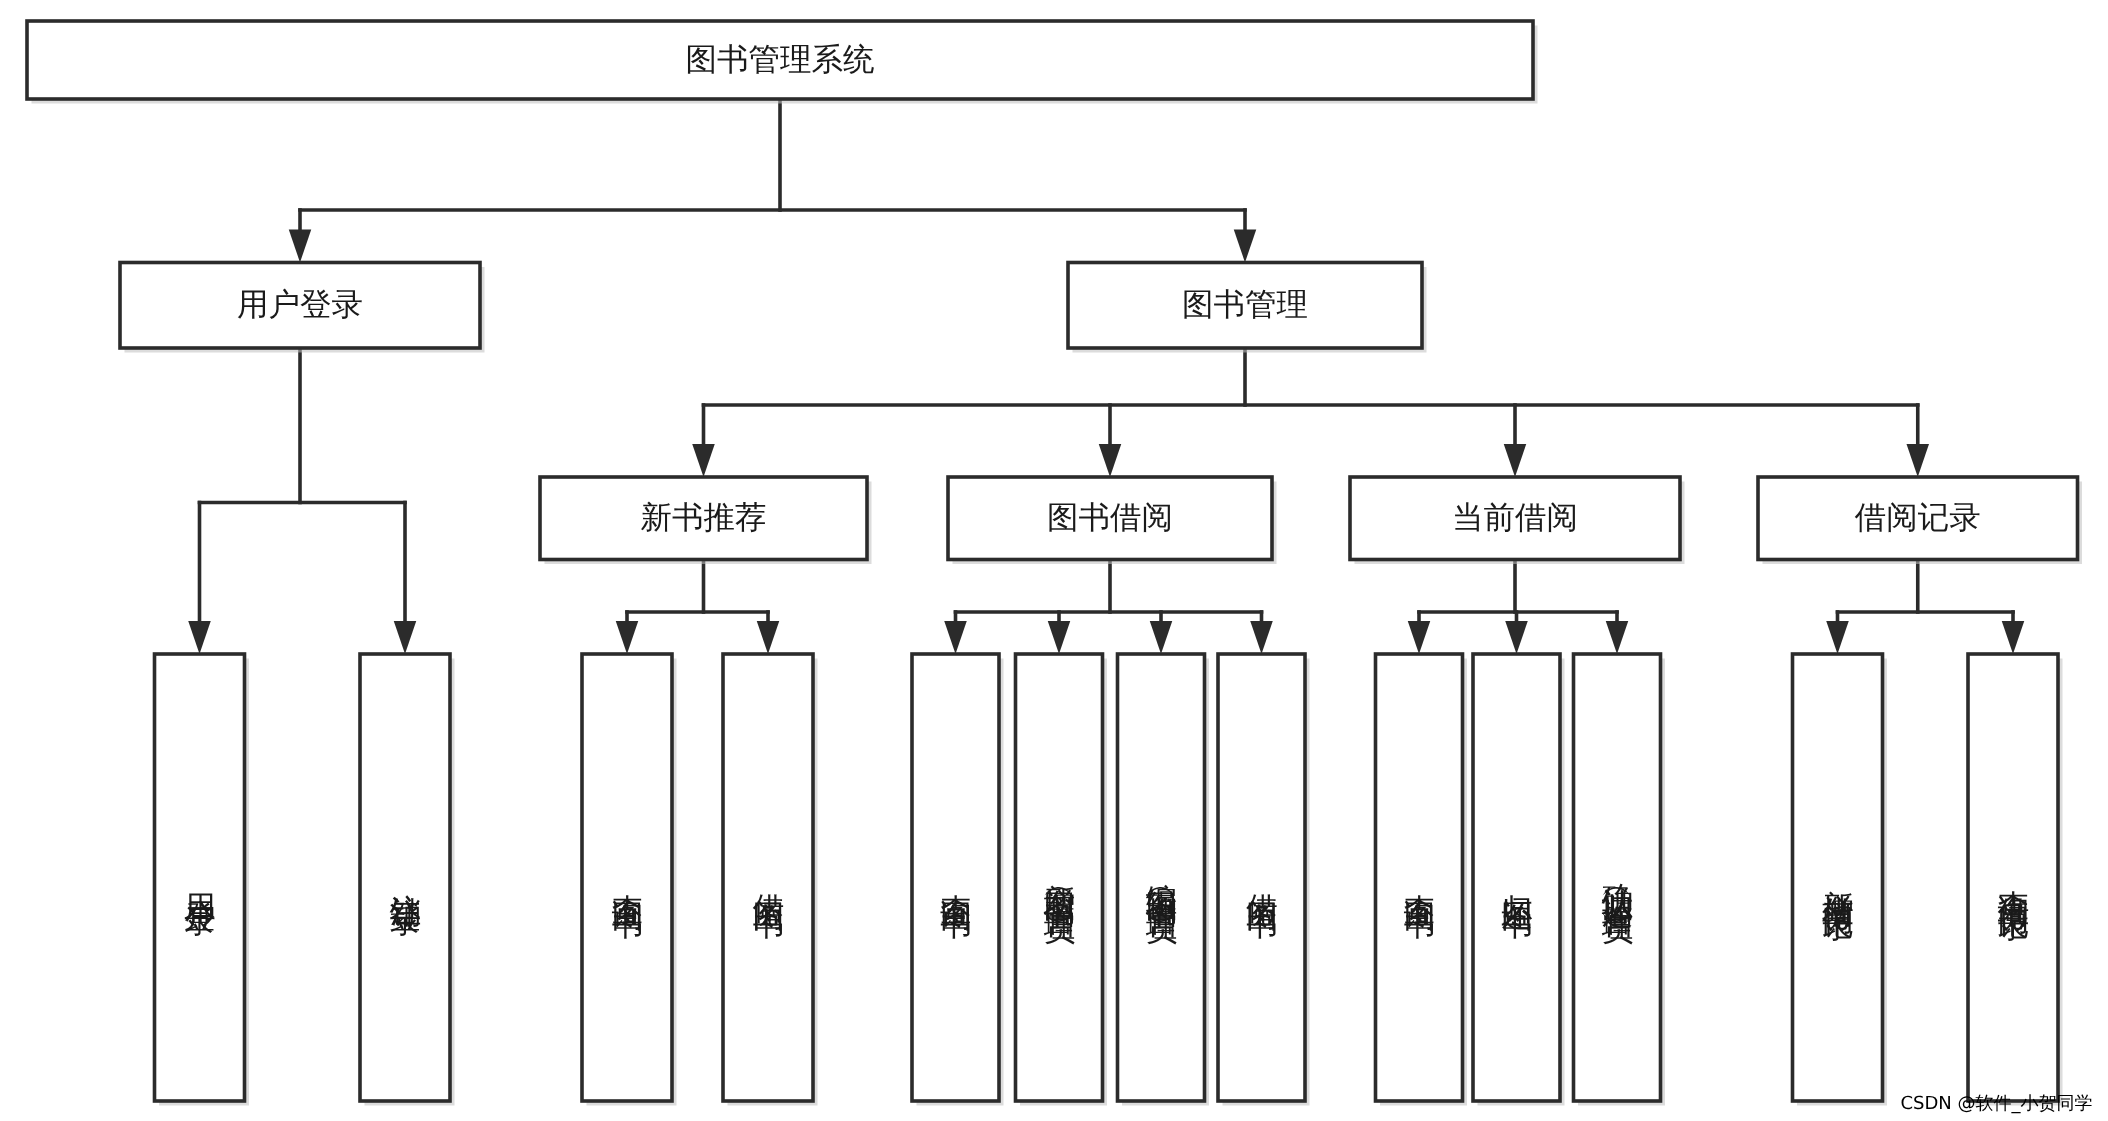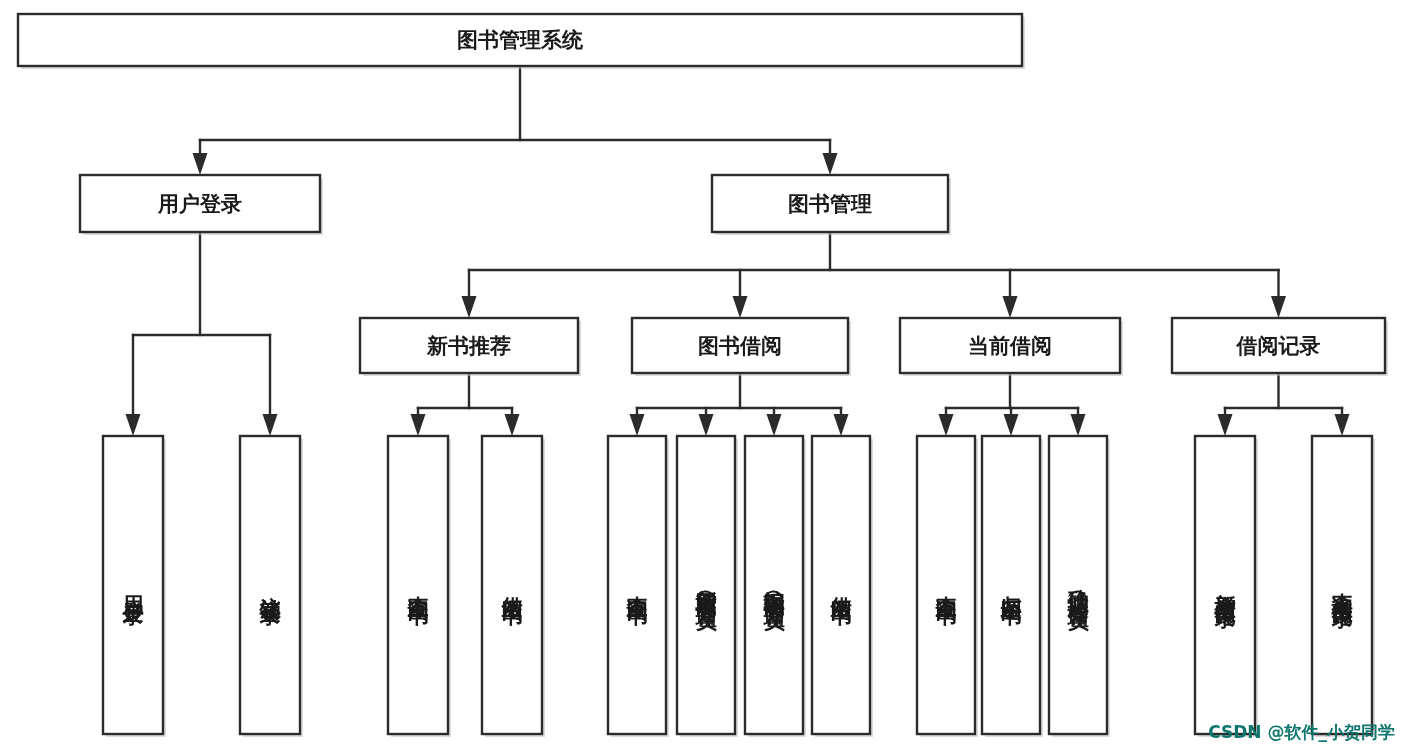--- a/index.html
+++ b/index.html
@@ -12,21 +12,20 @@
     width: 1405px;
     height: 747px;
     overflow: hidden;
     font-family: "DejaVu Sans", "Liberation Sans", sans-serif;
   }
   #diagram-root {
     position: relative;
     width: 1405px;
     height: 747px;
     background: #ffffff;
-    font-weight: bold;
   }
   svg.diagram-canvas {
     position: absolute;
     left: 0;
     top: 0;
     width: 1405px;
     height: 747px;
     display: block;
   }
   .node-box {
@@ -70,22 +69,22 @@
     text-align: center;
     white-space: nowrap;
     pointer-events: none;
     user-select: none;
   }
   .watermark {
     position: absolute;
     right: 10px;
     bottom: 3px;
     font-family: "DejaVu Sans", "Liberation Sans", sans-serif;
-    font-size: 17px;
-    color: #0f766e;
+    font-size: 12px;
+    color: #000000;
     white-space: nowrap;
     user-select: none;
   }
 </style>
 </head>
 <body>
 
 <div id="diagram-root">
   <svg class="diagram-canvas" viewBox="0 0 1405 747">
     <g id="edges-layer">

